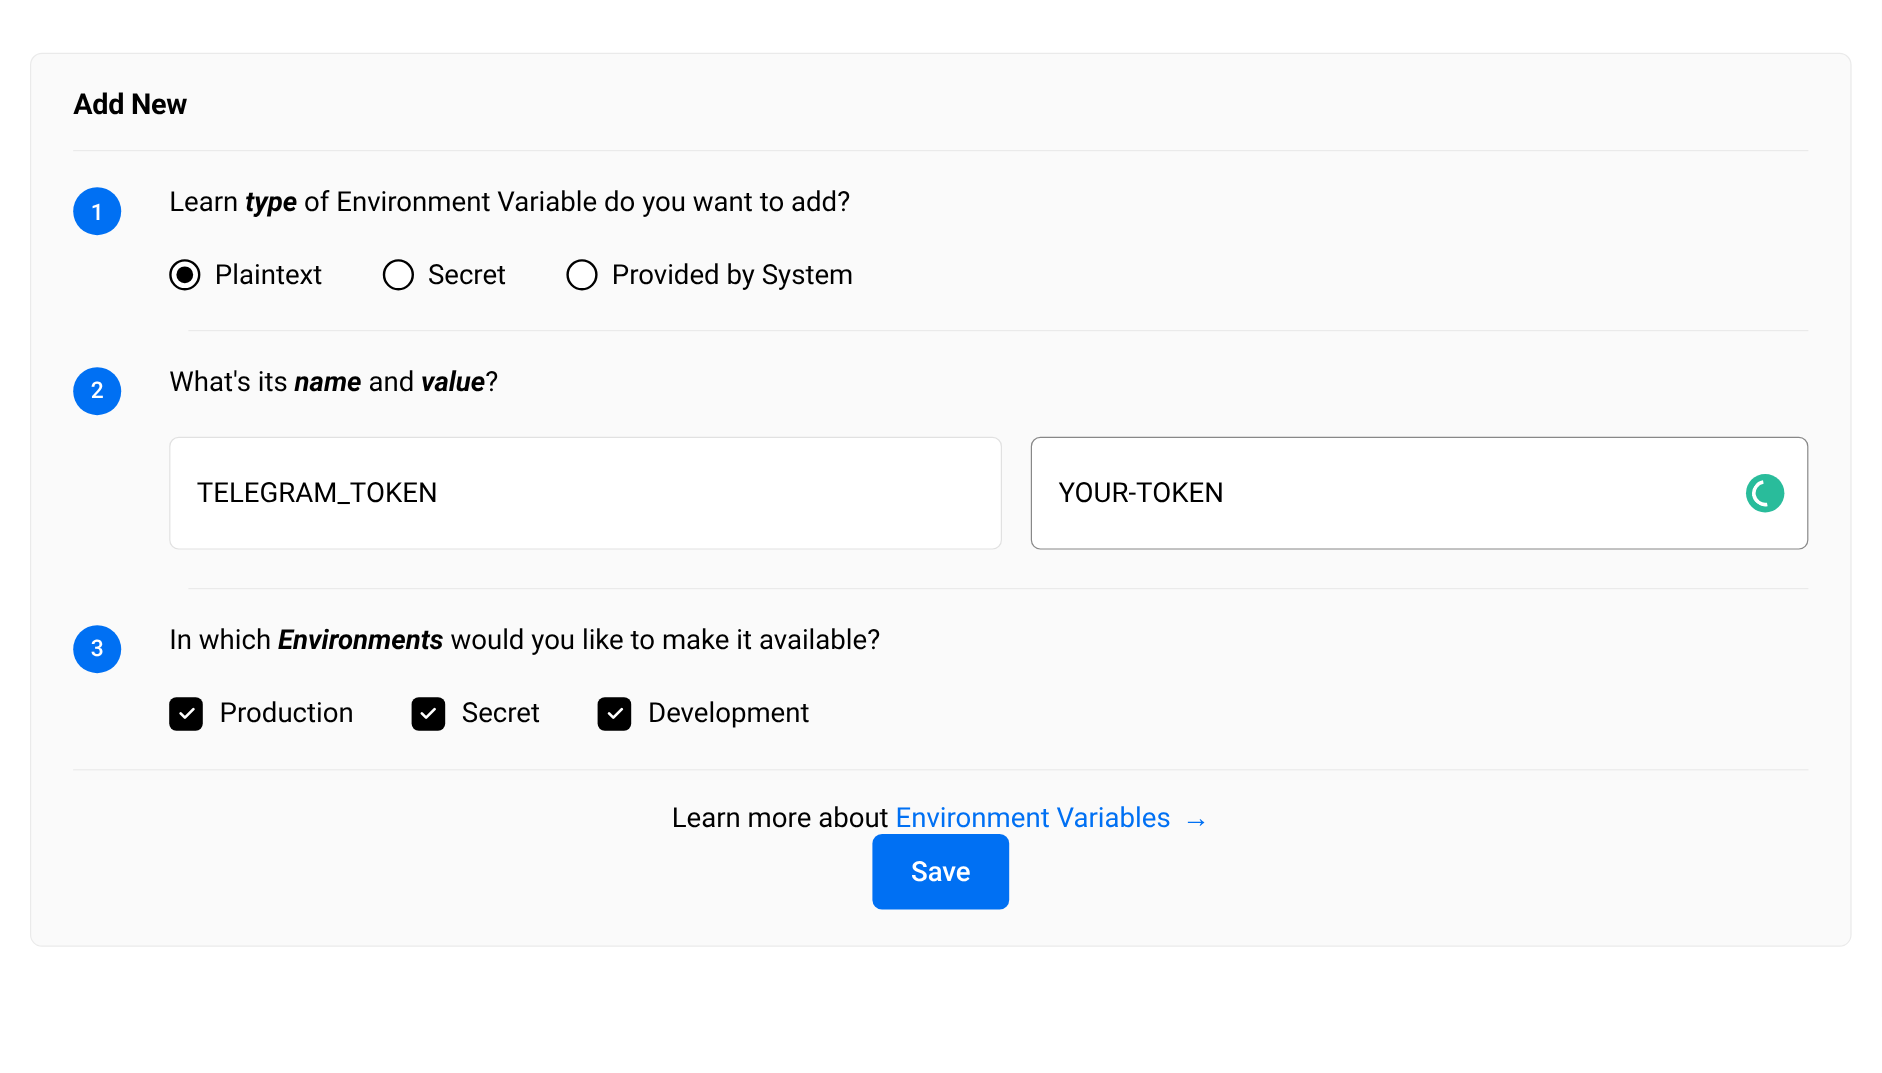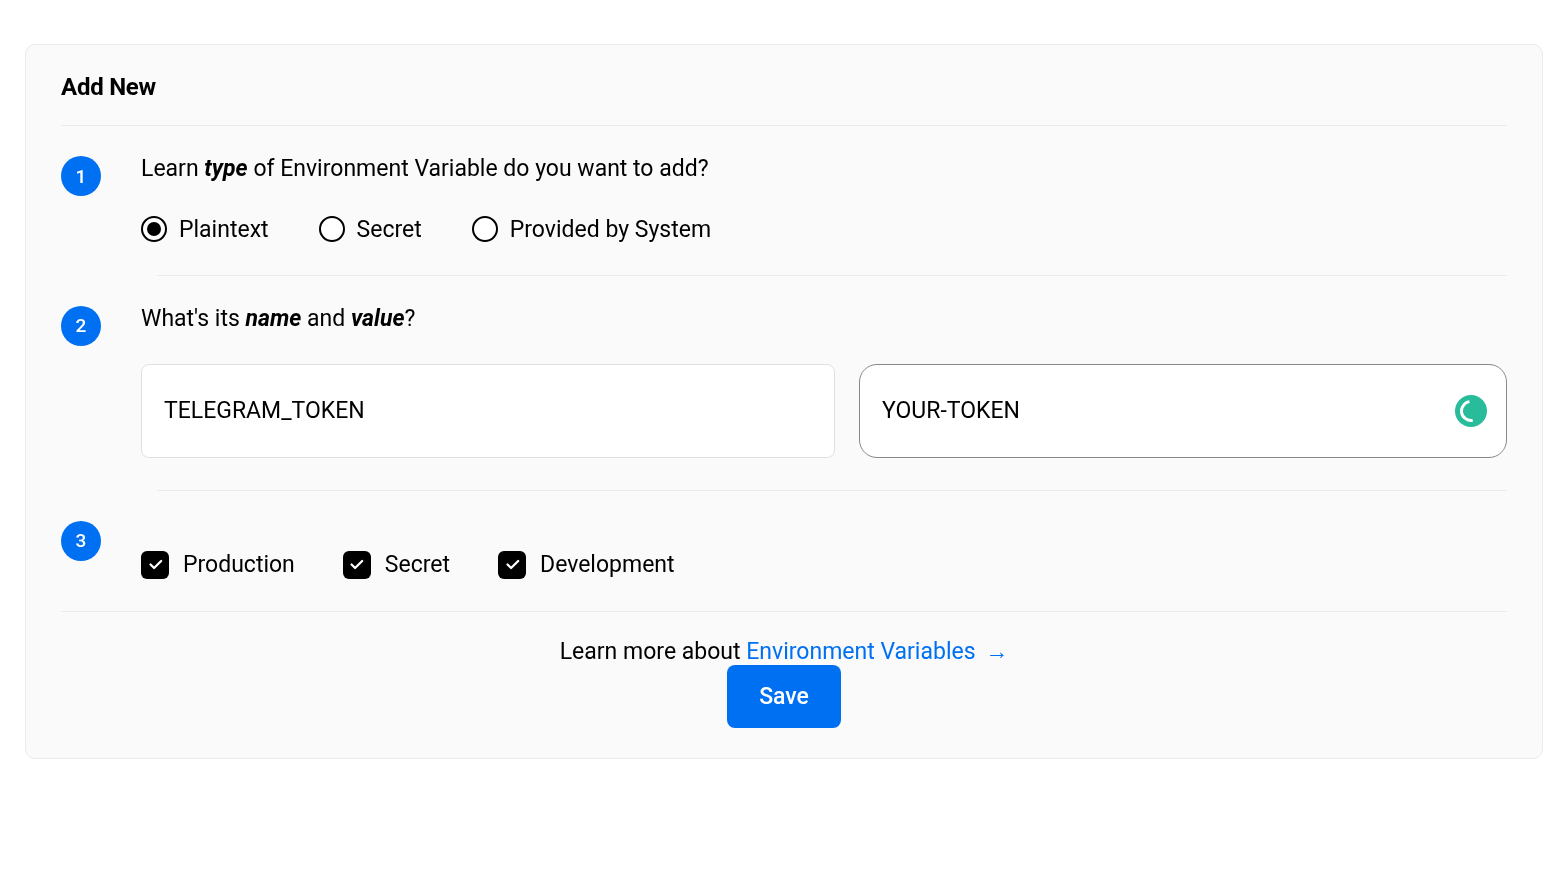--- a/index.html
+++ b/index.html
@@ -15,21 +15,21 @@
 .section-title .bold { font-weight:700;font-style:italic; }
 .radio-row { display:flex; gap:50px; margin-top:32px; align-items:center; }
 .radio-item { display:flex; align-items:center; gap:12px; cursor:pointer; }
 .radio-outer { width:26px; height:26px; border:2px solid #000; border-radius:50%; display:flex; align-items:center; justify-content:center; background:#fff; }
 .radio-inner { width:14px; height:14px; border-radius:50%; background:#000; }
 .radio-label { font-size:23px; color:#000; }
 .input-row { display:flex; gap:24px; margin-top:30px; }
 .text-input { flex:1; height:94px; border:1px solid #e1e1e1; border-radius:8px; padding:0 22px; font-size:23px; font-family:inherit; color:#000; background:#fff; outline:none; }
 .text-input.focused { border:1px solid #888; }
 .value-wrap { flex:1; position:relative; }
-.value-wrap .text-input { width:100%; padding-right:60px;border-radius:18px; }
+.value-wrap .text-input { width:100%; padding-right:60px; }
 .badge-icon { position:absolute; right:20px; top:50%; transform:translateY(-50%); width:32px; height:32px; border-radius:50%; background:#29bc9b; display:flex; align-items:center; justify-content:center; }
 .badge-icon::before { content:""; width:16px; height:16px; border:3px solid #fff; border-top-color:transparent; border-right-color:transparent; border-radius:50%; transform:rotate(35deg); }
 .check-row { display:flex; gap:48px; margin-top:32px; align-items:center; }
 .check-item { display:flex; align-items:center; gap:14px; cursor:pointer; }
 .check-box { width:28px; height:28px; border-radius:6px; background:#000; display:flex; align-items:center; justify-content:center; }
 .check-box svg { width:17px; height:17px; }
 .check-label { font-size:23px; color:#000; }
 .footer { padding:26px 35px 30px; display:flex; align-items:center; justify-content:space-between;flex-direction:column; }
 .footer-text { font-size:23px; color:#000; }
 .footer-link { color:#0070f3; text-decoration:none; cursor:pointer; }
@@ -88,20 +88,23 @@
         </div>
       </div>
     </div>
   </div>
 
   <div class="divider" style="margin-left:131px;"></div>
 
   <div class="section">
     <div class="step-badge">3</div>
     <div class="section-body">
+      <div class="section-title">
+        <span>In which </span><span class="bold">Environments</span><span> would you like to make it available?</span>
+      </div>
       <div class="check-row">
         <label class="check-item">
           <span class="check-box">
               <svg viewBox="0 0 24 24" fill="none">
                 <path d="M5 12l5 5L20 7" stroke="#fff" stroke-width="3.2" stroke-linecap="round" stroke-linejoin="round"></path>
               </svg>
             </span>
           <span class="check-label">Production</span>
         </label>
         <label class="check-item">

